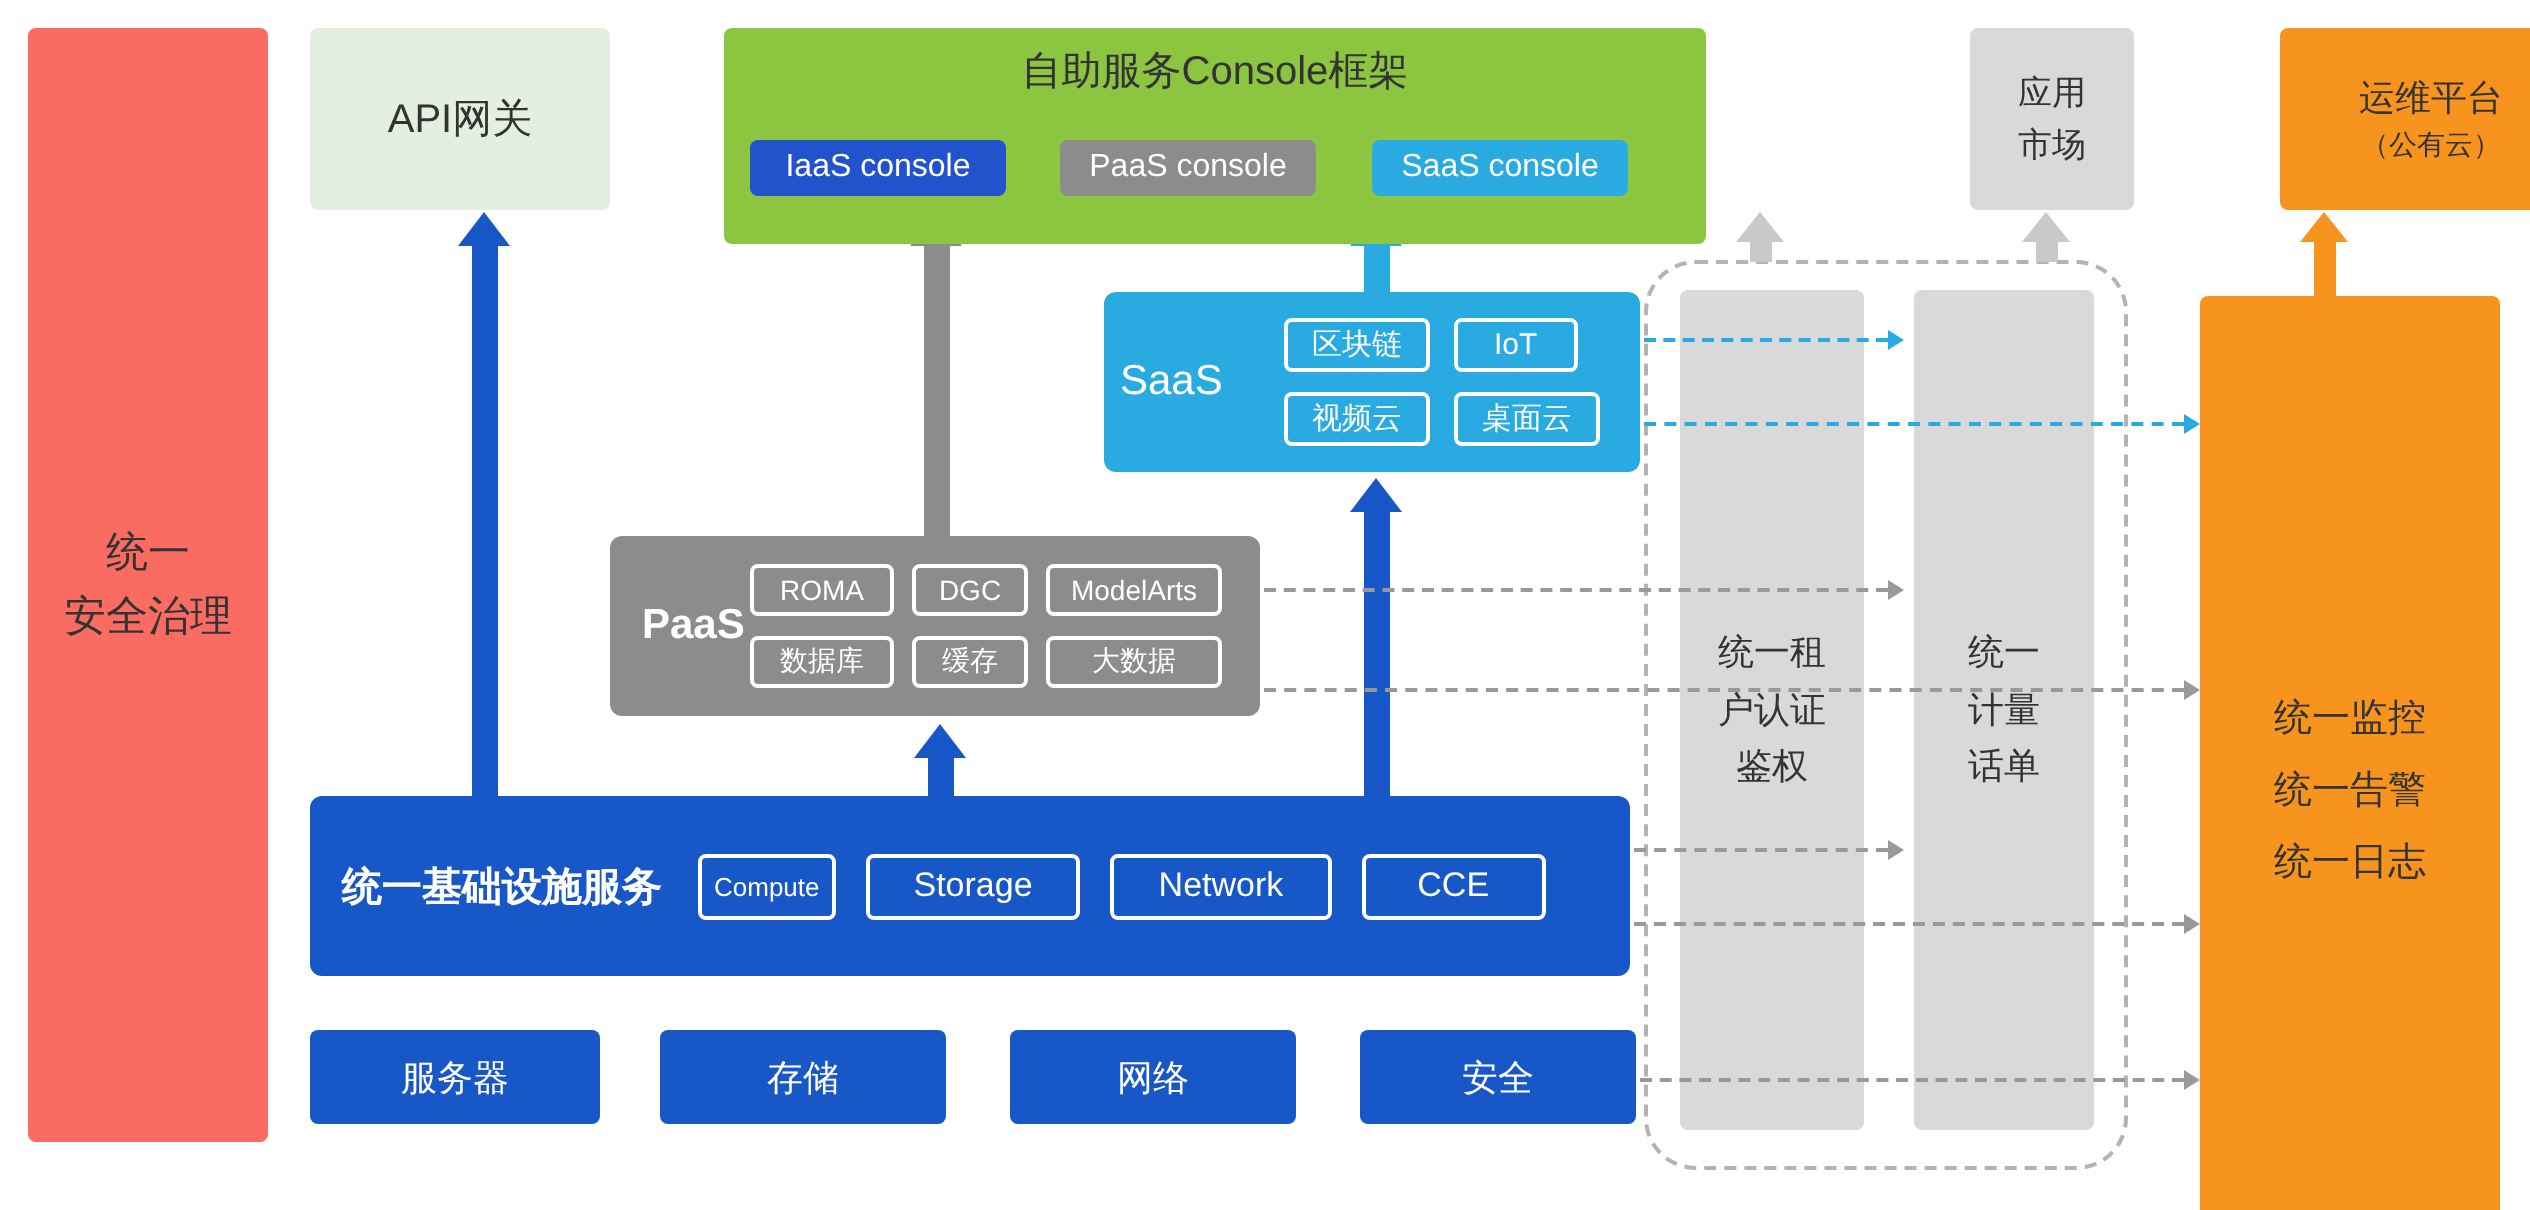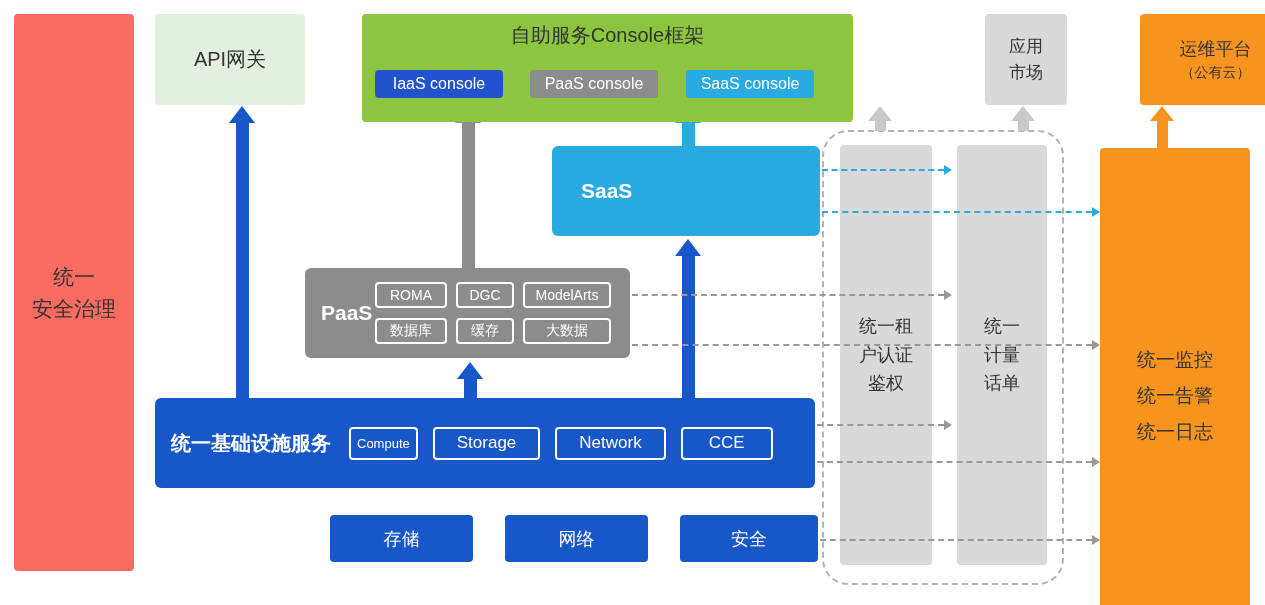--- a/index.html
+++ b/index.html
@@ -79,21 +79,27 @@
 
   <div class="box lgray-bg r4 dark prelines ztop" style="left:985px;top:14px;width:82px;height:91px;font-size:17px;line-height:1.5;">应用
 市场</div>
 
   <div class="box orange-bg r4 dark ztop" style="left:1140px;top:14px;width:151px;height:91px;flex-direction:column;">
     <div style="font-size:18px;">运维平台</div>
     <div style="font-size:14px;margin-top:3px;">（公有云）</div>
   </div>
 
   <div class="abs cyan-bg r6 ztop" style="left:552px;top:146px;width:268px;height:90px;">
-    <div class="abs white" style="left:29px;top:0;height:100%;display:flex;align-items:center;font-size:21px;font-weight:700;">SaaS</div>
+    <div class="abs white" style="left:8px;top:0;height:100%;display:flex;align-items:center;font-size:21px;font-weight:400;">SaaS</div>
+    <div class="abs" style="left:90px;top:13px;display:grid;grid-template-columns:auto auto;gap:10px 12px;justify-items:start;">
+      <div class="chip" style="height:27px;padding:0 12px;font-size:15px;">区块链</div>
+      <div class="chip" style="height:27px;padding:0 18px;font-size:15px;">IoT</div>
+      <div class="chip" style="height:27px;padding:0 12px;font-size:15px;">视频云</div>
+      <div class="chip" style="height:27px;padding:0 12px;font-size:15px;">桌面云</div>
+    </div>
   </div>
 
   <div class="abs gray-bg r6 ztop" style="left:305px;top:268px;width:325px;height:90px;">
     <div class="abs white" style="left:16px;top:0;height:100%;display:flex;align-items:center;font-size:21px;font-weight:600;">PaaS</div>
     <div class="abs" style="left:70px;top:14px;display:grid;grid-template-columns:72px 58px 88px;gap:10px 9px;">
       <div class="chip" style="height:26px;font-size:14px;">ROMA</div>
       <div class="chip" style="height:26px;font-size:14px;">DGC</div>
       <div class="chip" style="height:26px;font-size:14px;">ModelArts</div>
       <div class="chip" style="height:26px;font-size:14px;">数据库</div>
       <div class="chip" style="height:26px;font-size:14px;">缓存</div>
@@ -104,20 +110,21 @@
   <div class="abs blue-bg r6 ztop" style="left:155px;top:398px;width:660px;height:90px;display:flex;align-items:center;">
     <div class="white" style="margin-left:16px;font-size:20px;font-weight:600;">统一基础设施服务</div>
     <div style="display:flex;gap:15px;margin-left:18px;">
       <div class="chip" style="height:33px;padding:0 6px;font-size:13px;">Compute</div>
       <div class="chip" style="height:33px;padding:0 22px;font-size:17px;">Storage</div>
       <div class="chip" style="height:33px;padding:0 22px;font-size:17px;">Network</div>
       <div class="chip" style="height:33px;padding:0 26px;font-size:17px;">CCE</div>
     </div>
   </div>
 
+  <div class="box blue-bg r4 white ztop" style="left:155px;top:515px;width:145px;height:47px;font-size:18px;">服务器</div>
   <div class="box blue-bg r4 white ztop" style="left:330px;top:515px;width:143px;height:47px;font-size:18px;">存储</div>
   <div class="box blue-bg r4 white ztop" style="left:505px;top:515px;width:143px;height:47px;font-size:18px;">网络</div>
   <div class="box blue-bg r4 white ztop" style="left:680px;top:515px;width:138px;height:47px;font-size:18px;">安全</div>
 
   <div class="dashed-frame" style="left:822px;top:130px;width:242px;height:455px;"></div>
   <div class="box lgray-bg r4 dark prelines zbar" style="left:840px;top:145px;width:92px;height:420px;font-size:18px;line-height:1.6;">统一租
 户认证
 鉴权</div>
   <div class="box lgray-bg r4 dark prelines zbar" style="left:957px;top:145px;width:90px;height:420px;font-size:18px;line-height:1.6;">统一
 计量

